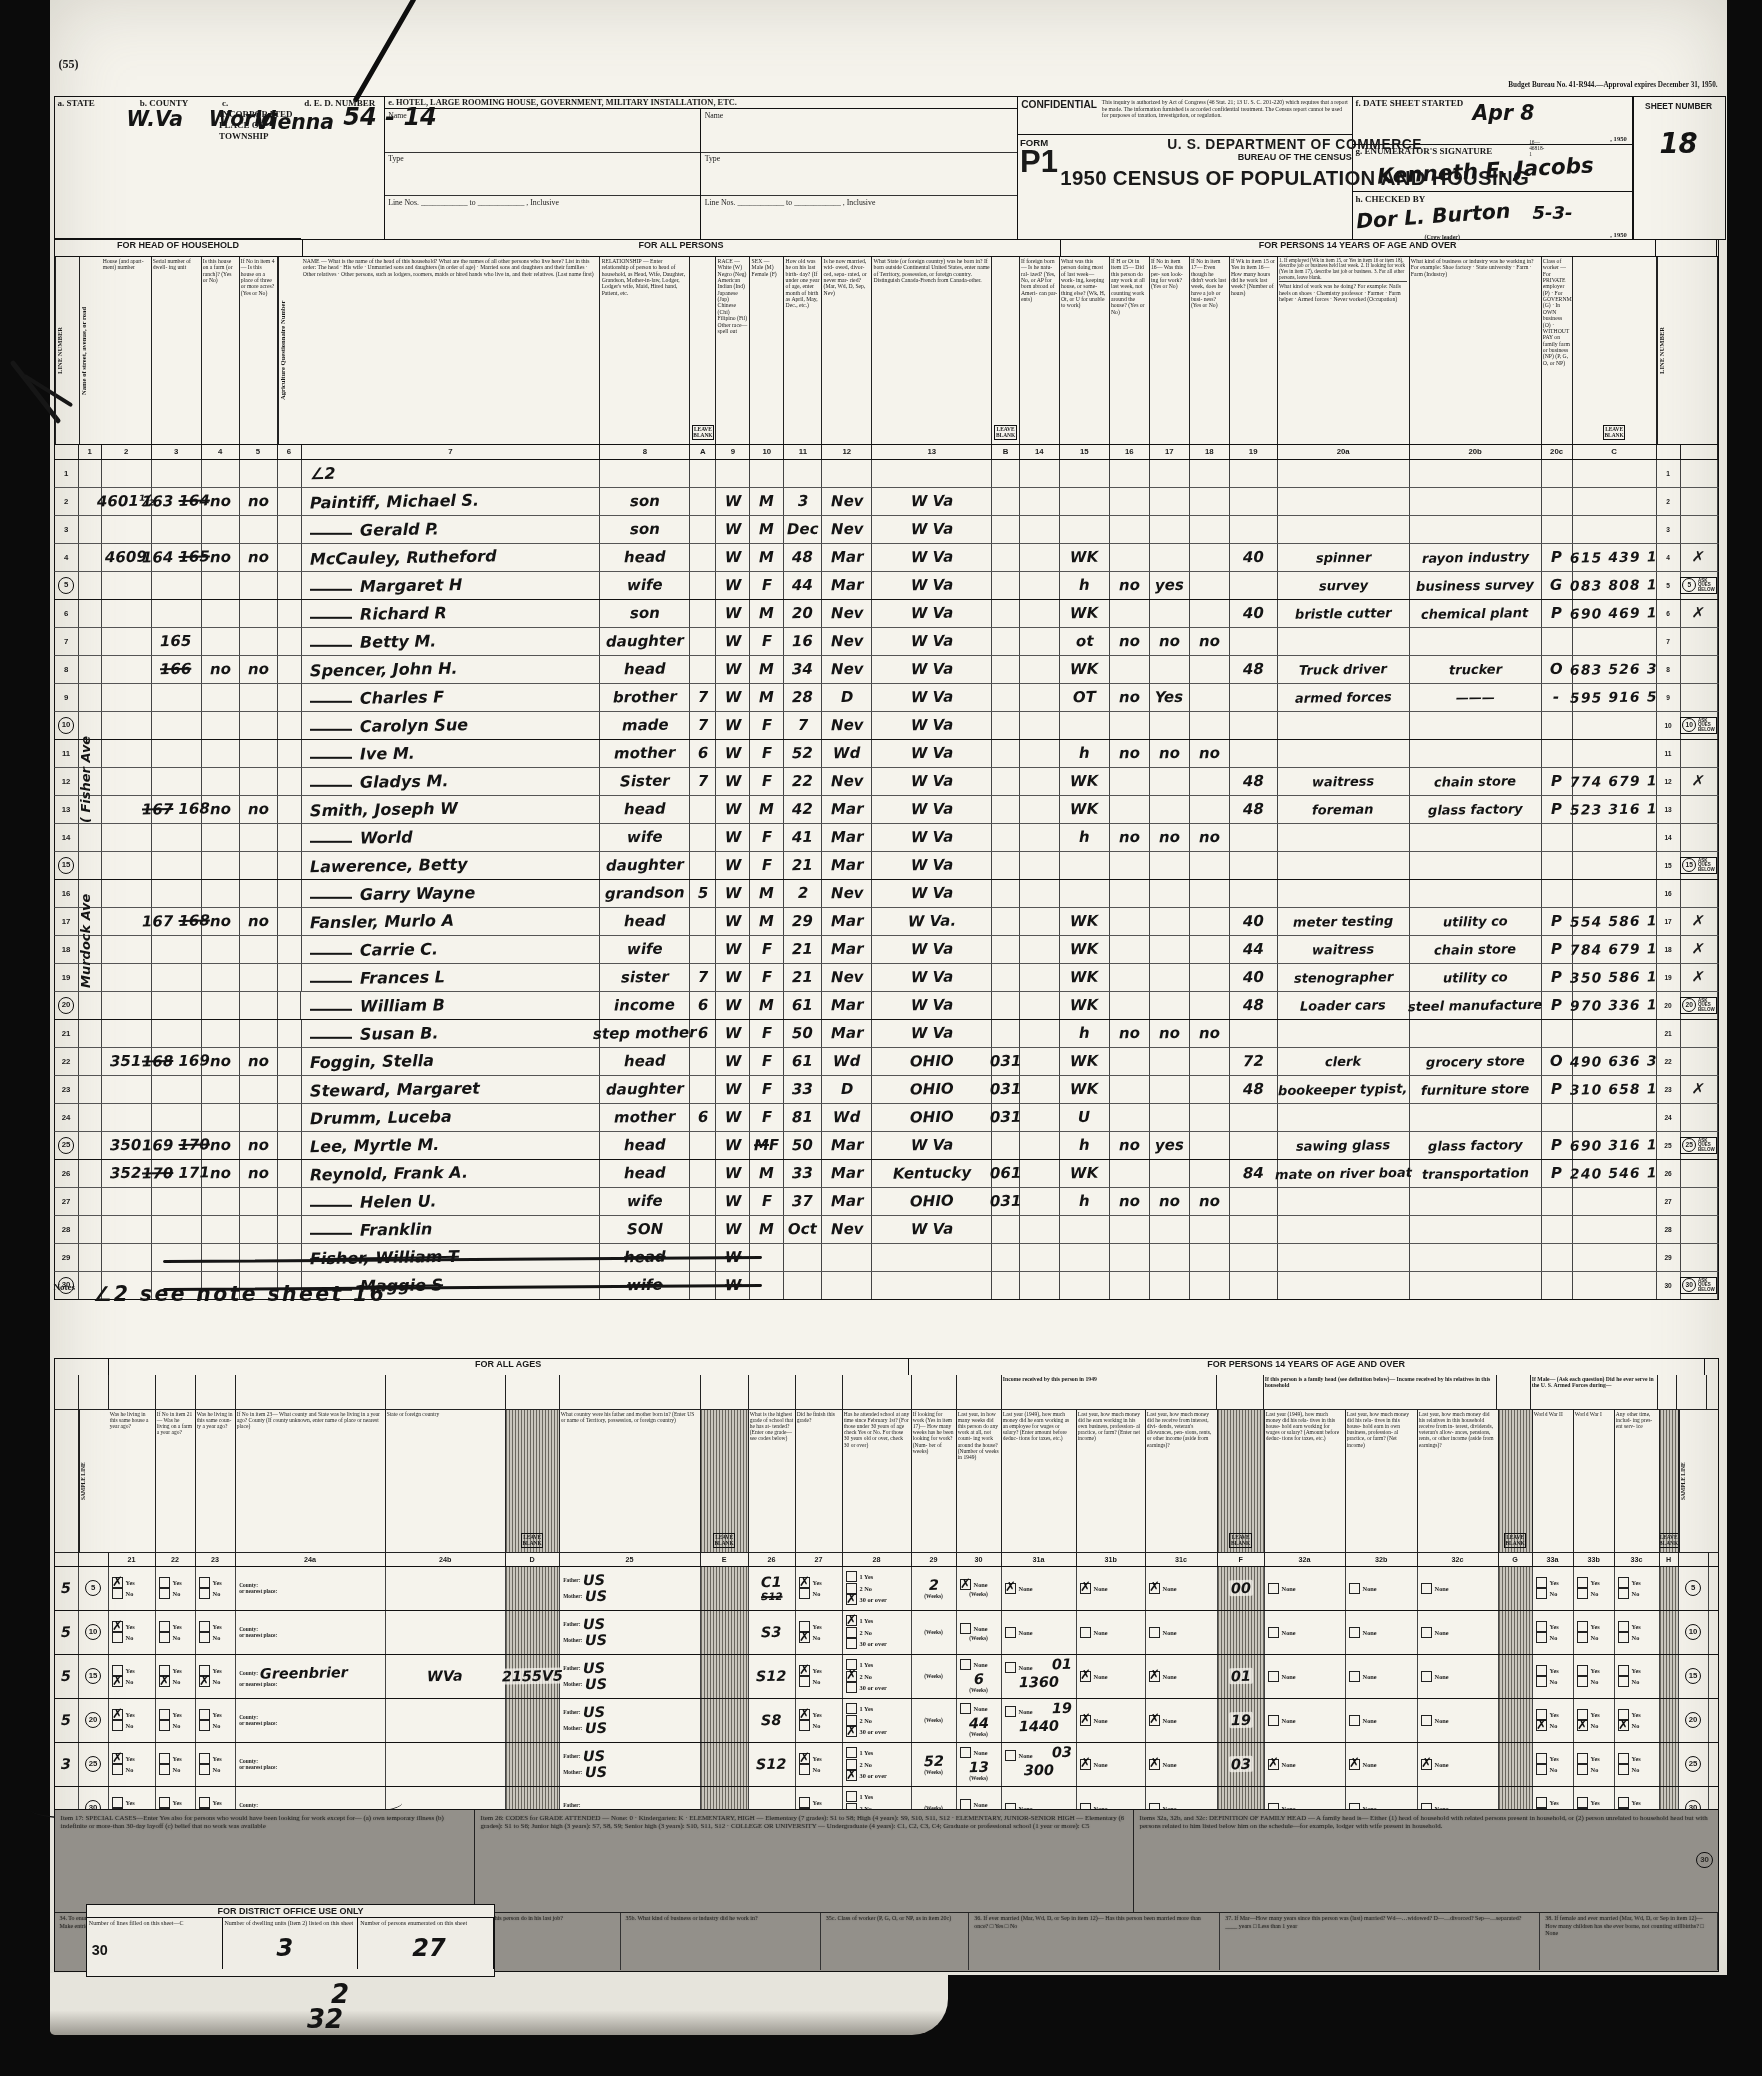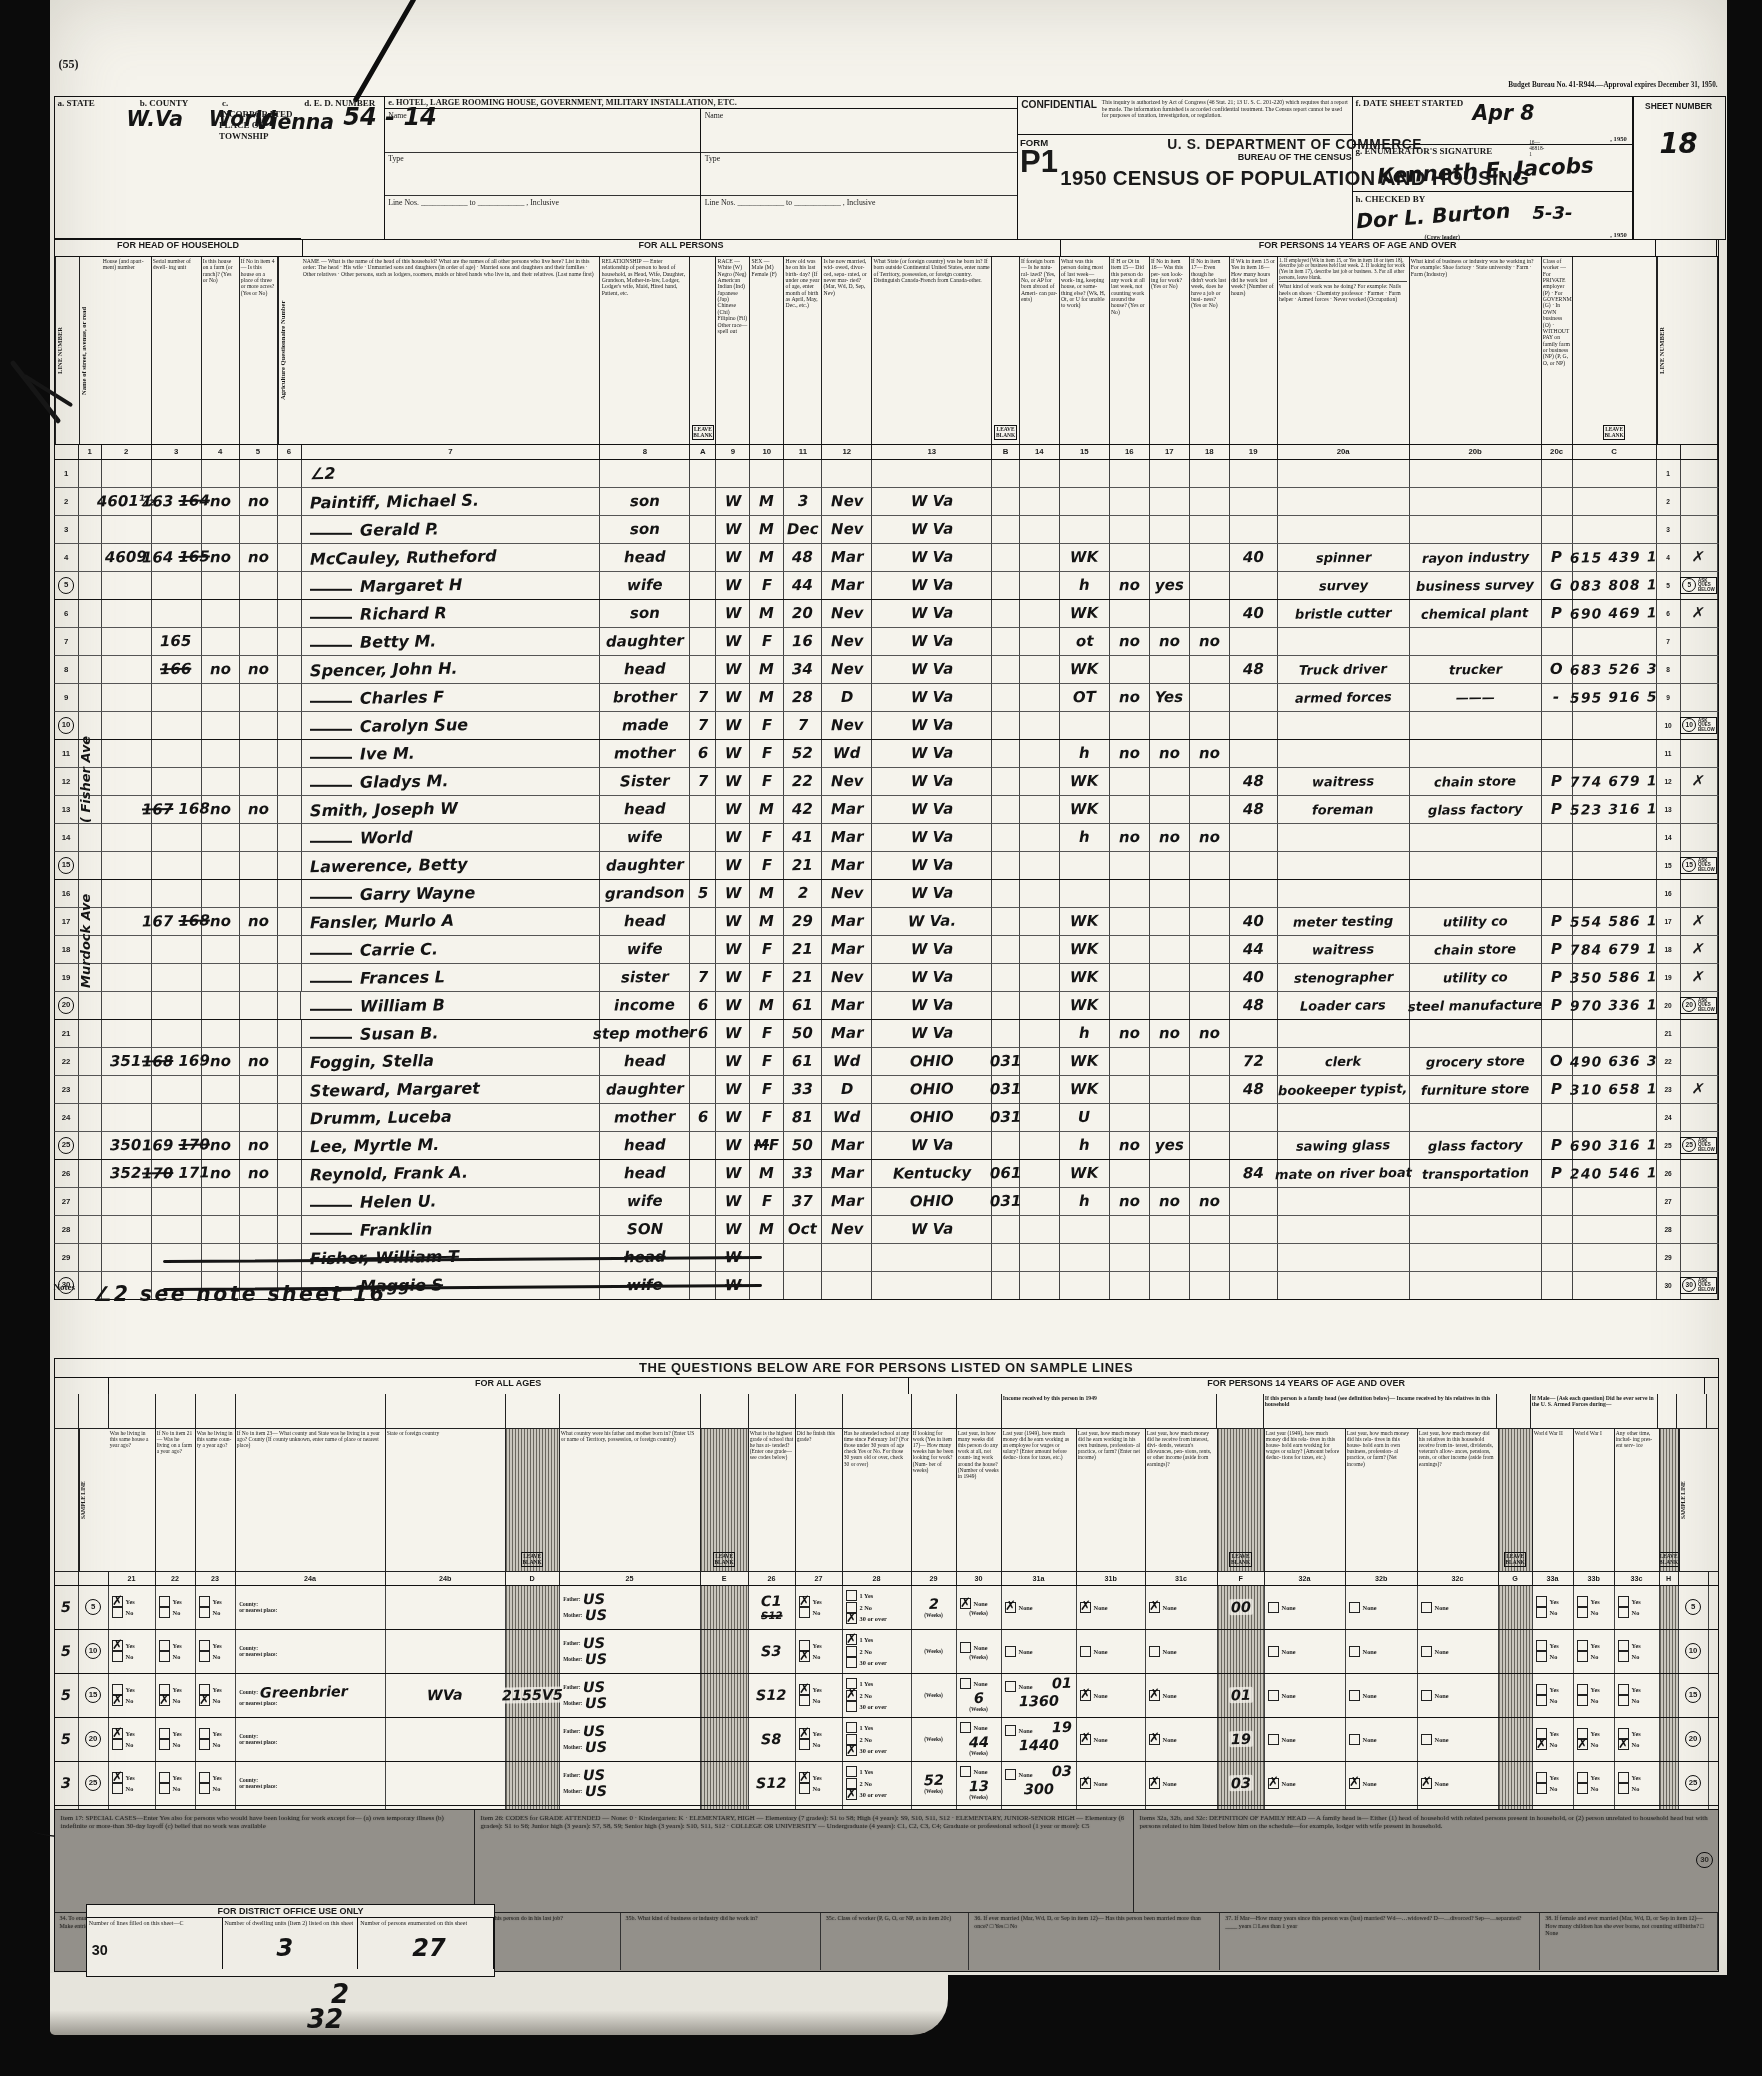--- a/index.html
+++ b/index.html
@@ -2115,21 +2115,20 @@
       <div class="stlab vert" style="left: 24.5px; top: 459px; height: 162px;"><span class="hand">( Fisher  Ave</span></div>
       <div class="stlab vert" style="left: 24.5px; top: 621px; height: 162px;"><span class="hand">Murdock  Ave</span></div>
     </div>
 
   <div class="notes">
     <span class="nl">Notes</span>
     <span class="hand">∠2   see  note  sheet  16</span>
   </div>
 
   <div class="botT">
-    <div class="btitle">THE QUESTIONS BELOW ARE FOR PERSONS LISTED ON SAMPLE LINES</div>
     <div id="botBody">
         <div class="trow bbands" style="border-top:1.2px solid #111">
           <div class="bband" style="width:54px"></div>
           <div class="bband" style="width:800px">FOR ALL AGES</div>
           <div class="bband" style="width:796px">FOR PERSONS 14 YEARS OF AGE AND OVER</div>
         </div>
         <div class="trow bgroups">
           <div class="bgrp" style="width:24px"></div>
           <div class="bgrp" style="width:30px"></div>
           <div class="bgrp" style="width:47px"></div>

